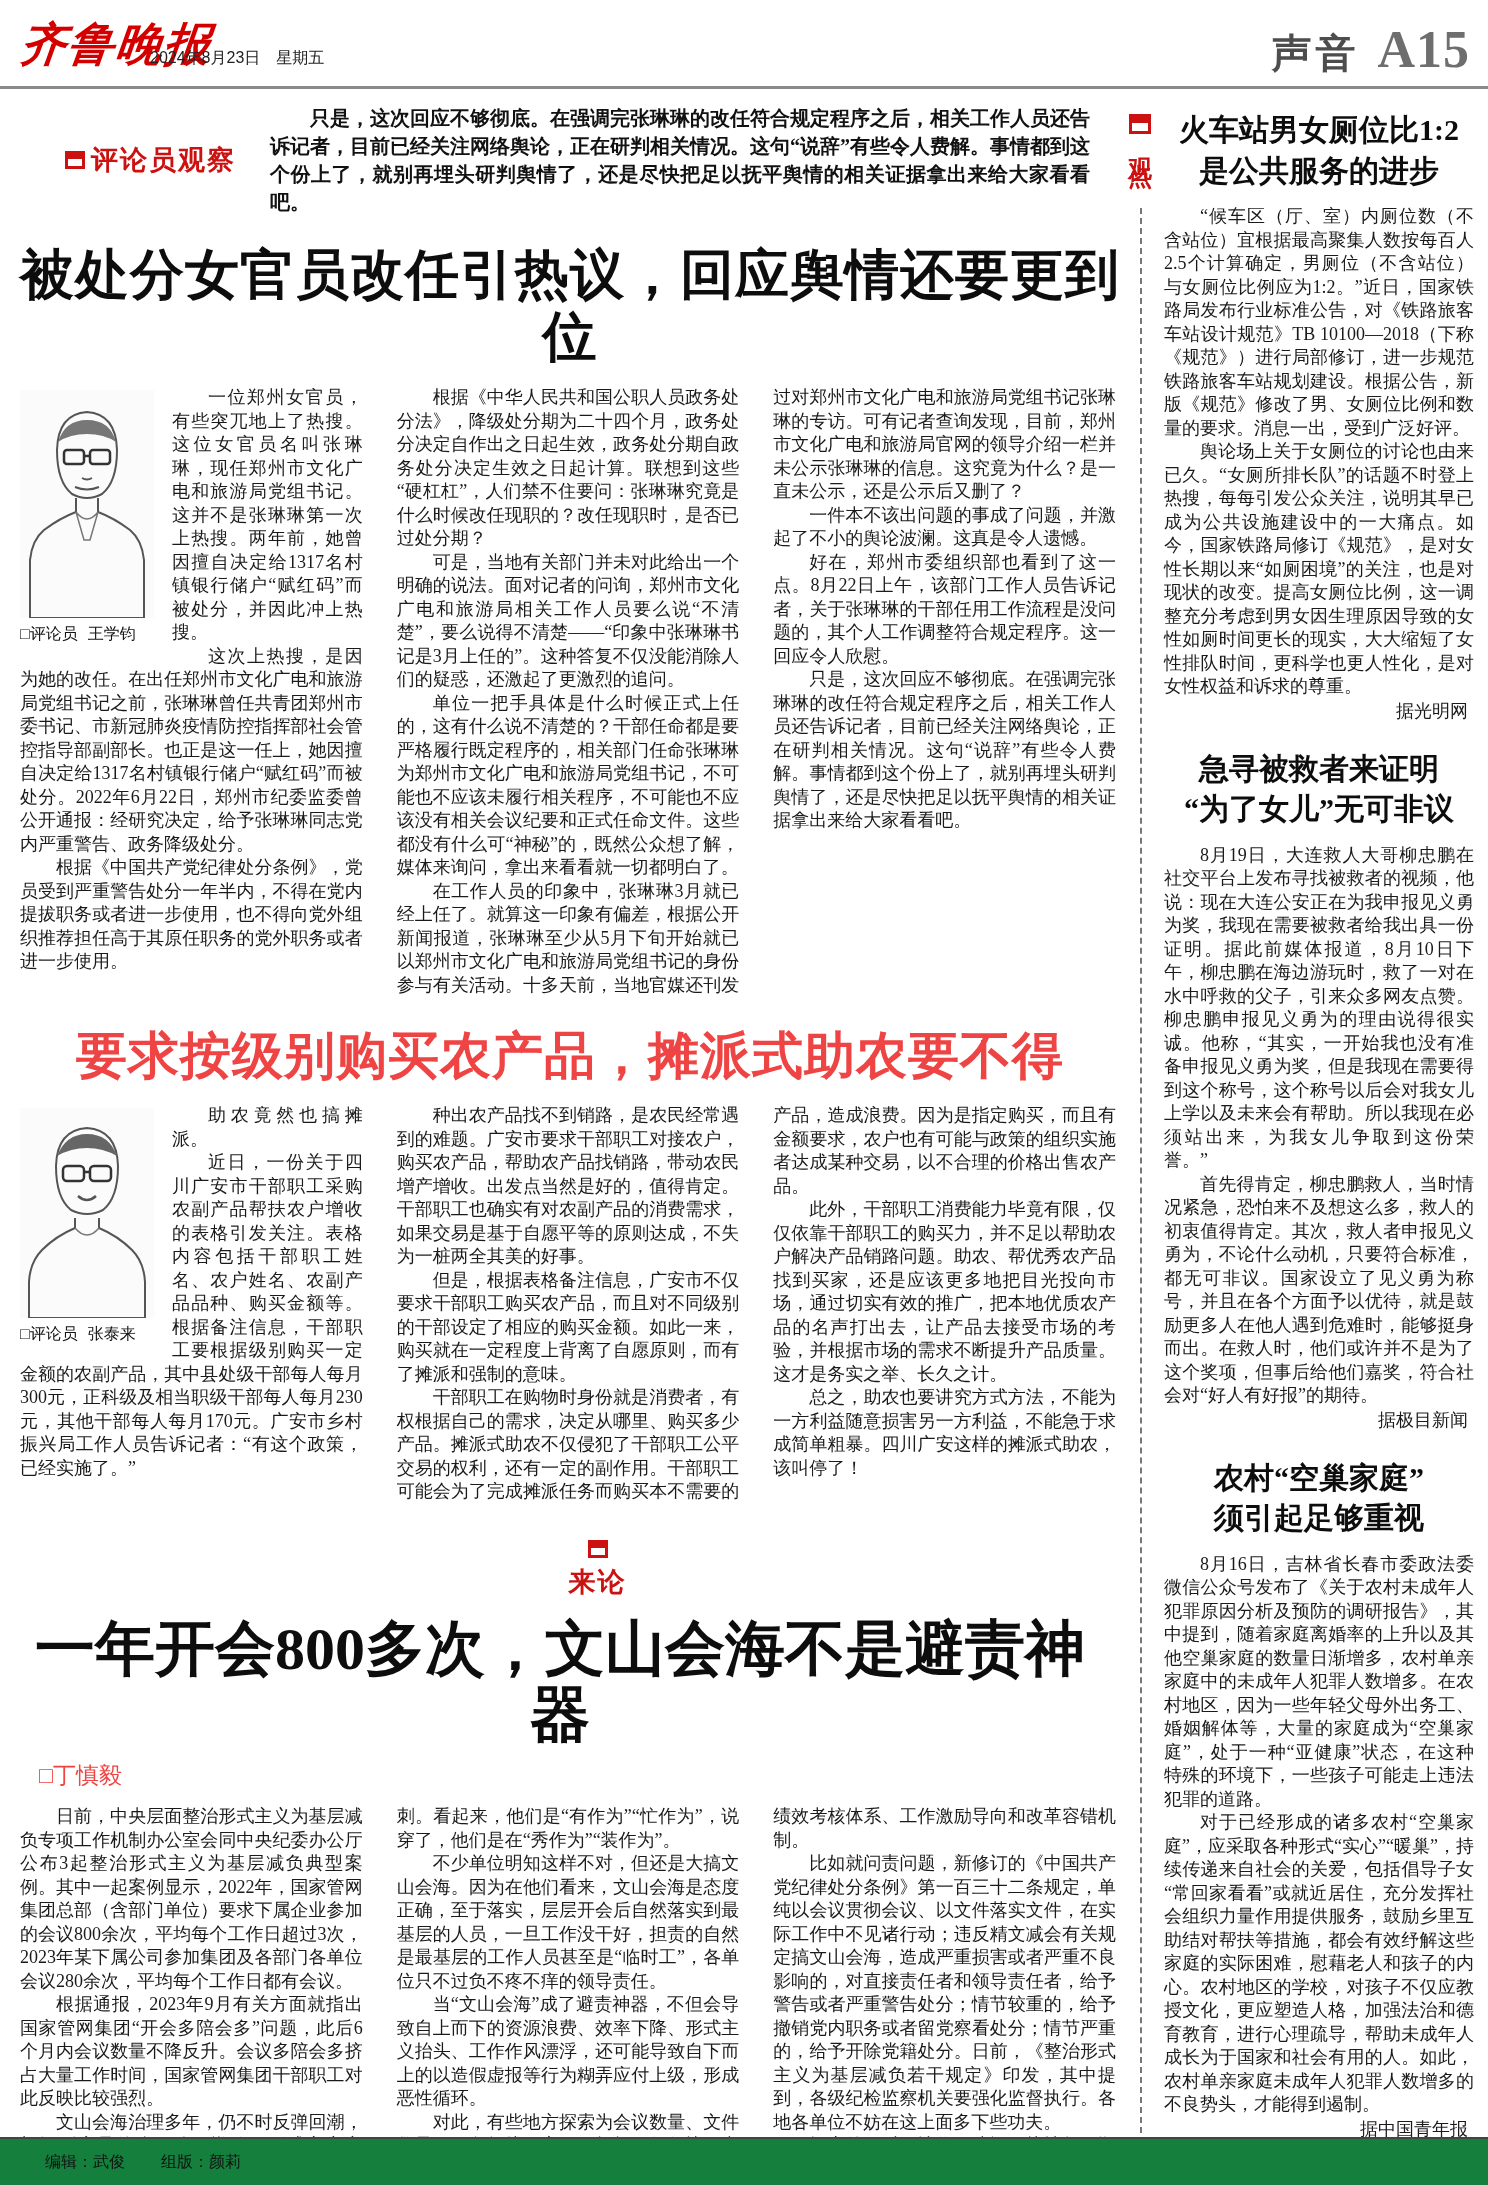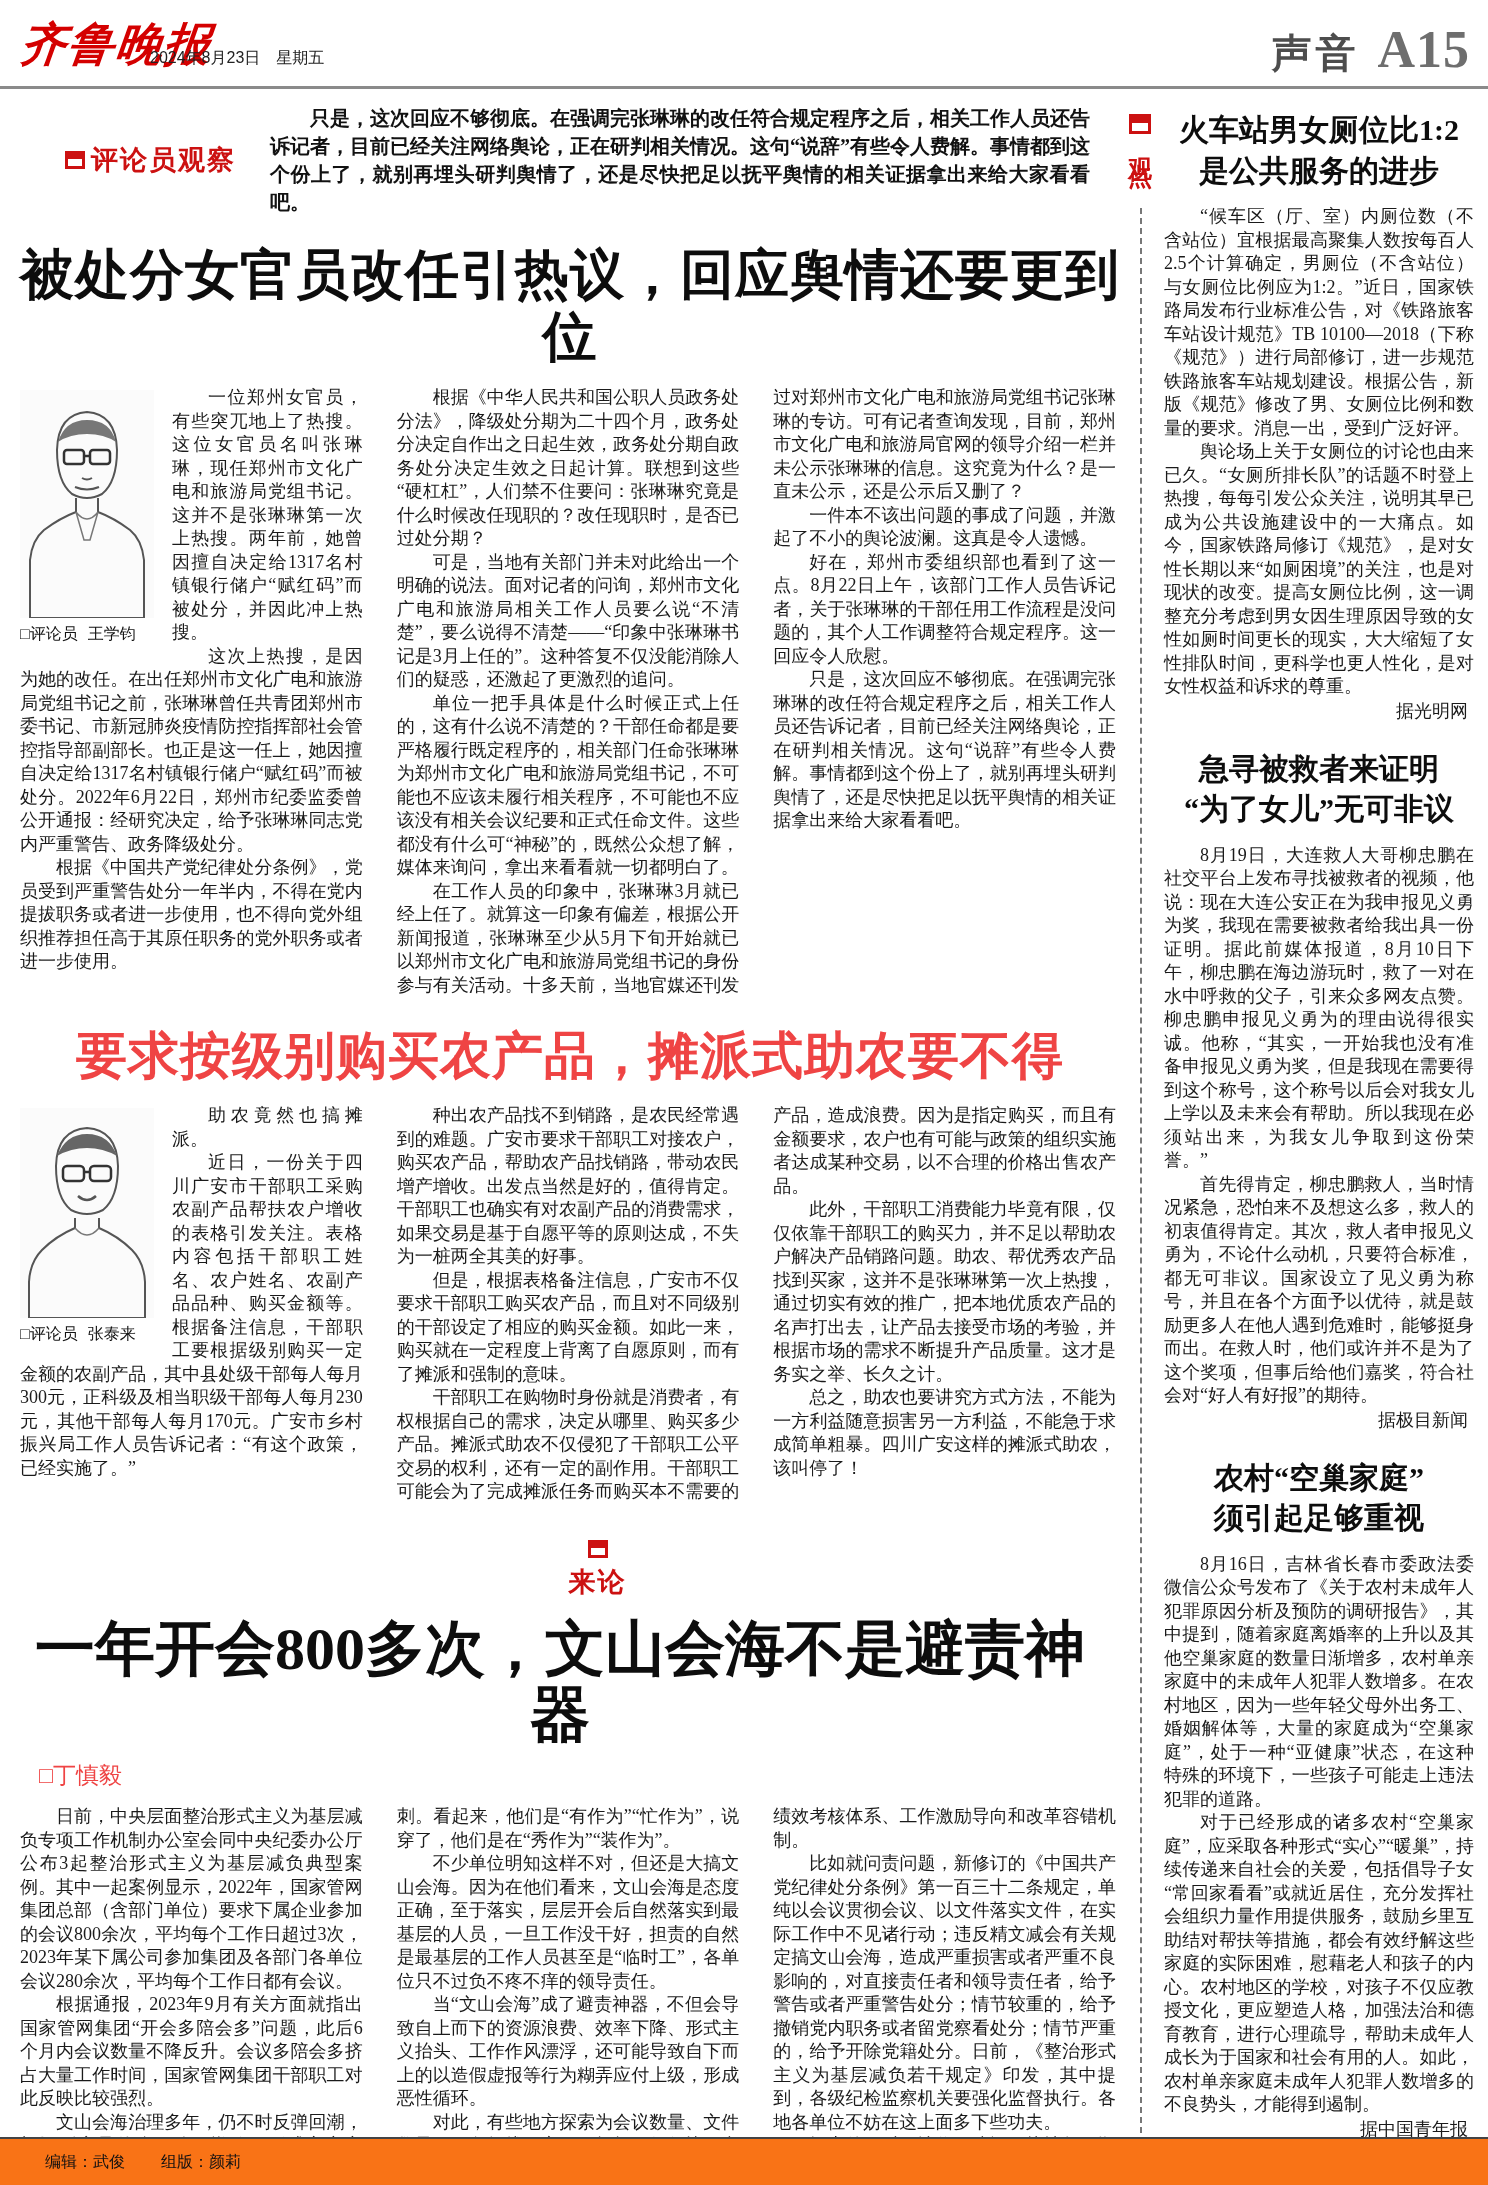--- a/index.html
+++ b/index.html
@@ -80,21 +80,21 @@
   .side-headline{font-size:30px;font-weight:900;text-align:center;line-height:1.35;color:#0d0d0d;}
   .side-headline div{white-space:nowrap;}
   .side-body{margin-top:14px;font-size:18px;line-height:23.5px;text-align:justify;}
   .side-body p.para{margin:0;text-indent:2em;}
   .side-source{text-align:right;font-size:18px;padding-right:6px;margin-top:0;}
   .s1{margin-top:4px;}
 
   
   .footer{position:absolute;left:0;right:0;bottom:0;height:46px;border-top:2px solid #444;
     display:flex;align-items:center;gap:36px;padding-left:45px;
-    font-size:16px;color:#111;background:#f97316;}
+    font-size:16px;color:#111;background:#15803d;}
 </style>
 </head>
 <body>
 
 <div class="page">
 
   <div class="header">
     <div class="masthead">齐鲁晚报</div>
     <div class="pubdate">2024年8月23日　星期五</div>
     <div class="section-wrap">
@@ -175,21 +175,21 @@
               <span class="role">□评论员</span>
               <span class="name">张泰来</span>
             </div>
           </div>
           <div>
               <p class="para">助农竟然也搞摊派。</p>
               <p class="para">近日，一份关于四川广安市干部职工采购农副产品帮扶农户增收的表格引发关注。表格内容包括干部职工姓名、农户姓名、农副产品品种、购买金额等。根据备注信息，干部职工要根据级别购买一定金额的农副产品，其中县处级干部每人每月300元，正科级及相当职级干部每人每月230元，其他干部每人每月170元。广安市乡村振兴局工作人员告诉记者：“有这个政策，已经实施了。”</p>
               <p class="para">种出农产品找不到销路，是农民经常遇到的难题。广安市要求干部职工对接农户，购买农产品，帮助农产品找销路，带动农民增产增收。出发点当然是好的，值得肯定。干部职工也确实有对农副产品的消费需求，如果交易是基于自愿平等的原则达成，不失为一桩两全其美的好事。</p>
               <p class="para">但是，根据表格备注信息，广安市不仅要求干部职工购买农产品，而且对不同级别的干部设定了相应的购买金额。如此一来，购买就在一定程度上背离了自愿原则，而有了摊派和强制的意味。</p>
               <p class="para">干部职工在购物时身份就是消费者，有权根据自己的需求，决定从哪里、购买多少产品。摊派式助农不仅侵犯了干部职工公平交易的权利，还有一定的副作用。干部职工可能会为了完成摊派任务而购买本不需要的产品，造成浪费。因为是指定购买，而且有金额要求，农户也有可能与政策的组织实施者达成某种交易，以不合理的价格出售农产品。</p>
-              <p class="para">此外，干部职工消费能力毕竟有限，仅仅依靠干部职工的购买力，并不足以帮助农户解决产品销路问题。助农、帮优秀农产品找到买家，这并不是张琳琳第一次上热搜，通过切实有效的推广，把本地优质农产品的名声打出去，让产品去接受市场的考验，并根据市场的需求不断提升产品质量。这才是务实之举、长久之计。</p>
+              <p class="para">此外，干部职工消费能力毕竟有限，仅仅依靠干部职工的购买力，并不足以帮助农户解决产品销路问题。助农、帮优秀农产品找到买家，还是应该更多地把目光投向市场，通过切实有效的推广，把本地优质农产品的名声打出去，让产品去接受市场的考验，并根据市场的需求不断提升产品质量。这才是务实之举、长久之计。</p>
               <p class="para">总之，助农也要讲究方式方法，不能为一方利益随意损害另一方利益，不能急于求成简单粗暴。四川广安这样的摊派式助农，该叫停了！</p>
             </div>
         </div>
       </div>
 
       <div class="kicker" style="margin:18px 0 0 45px;flex-direction:column;">
         <span class="red-box"></span>
         <span class="kicker-text">来论</span>
       </div>
 

